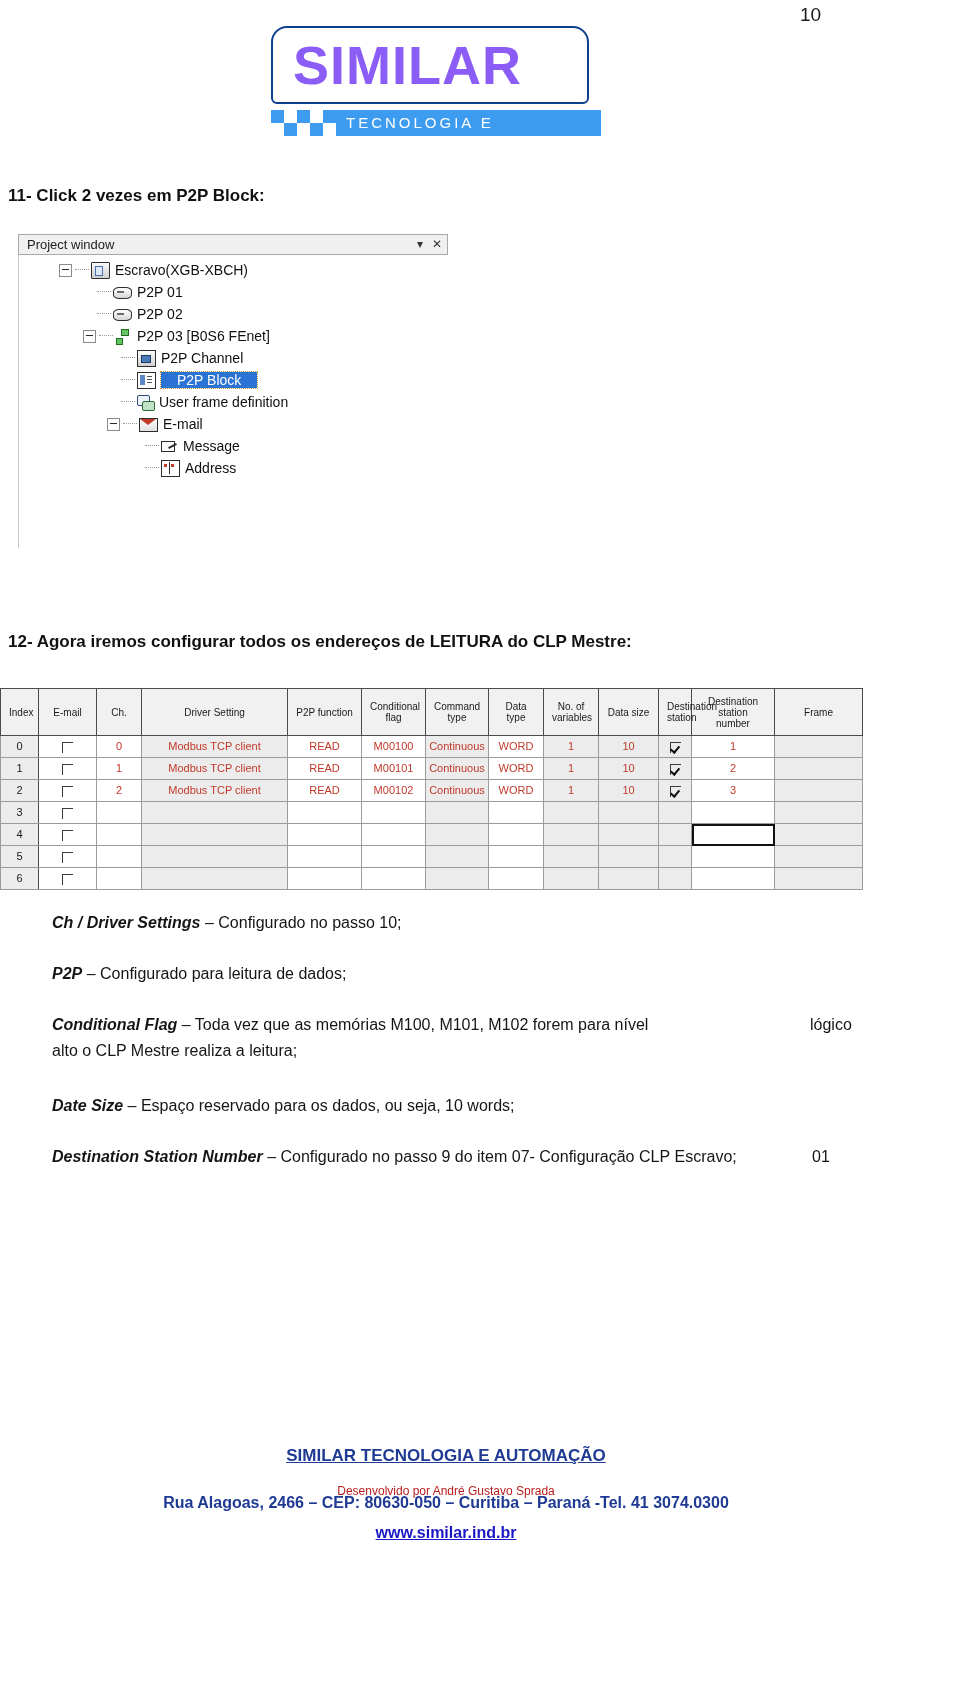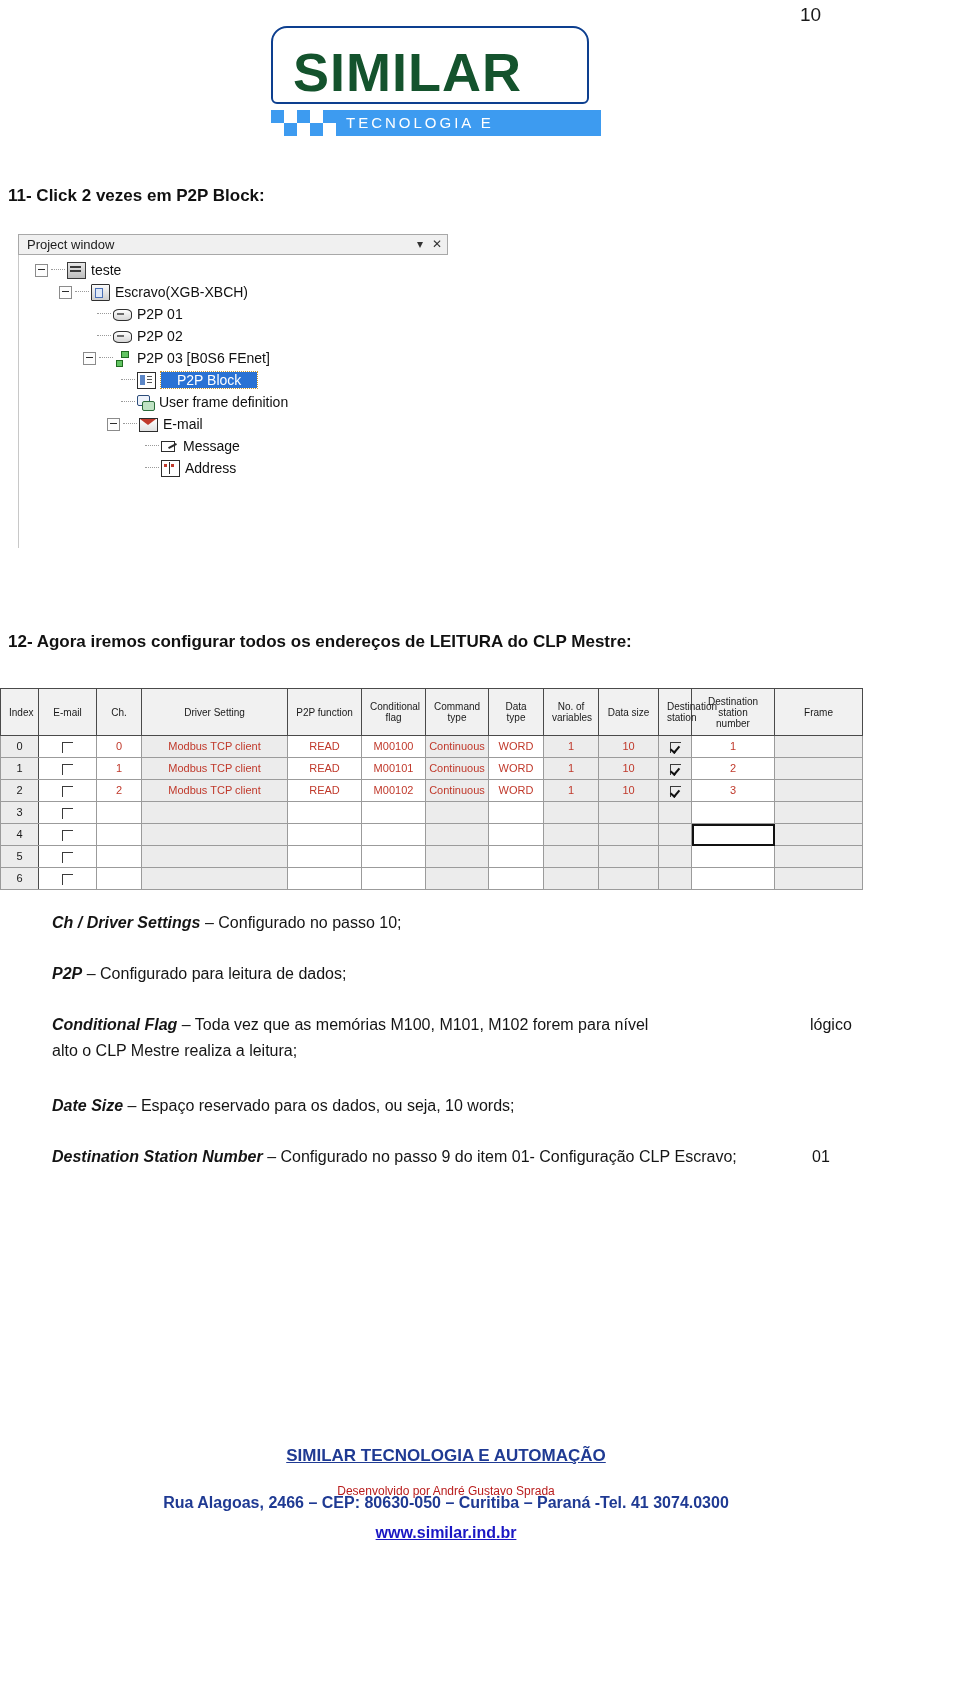--- a/index.html
+++ b/index.html
@@ -45,24 +45,23 @@
     box-sizing: border-box;
     background: #ffffff;
   }
   .logo-word {
     position: absolute;
     top: 6px;
     left: 22px;
     font-size: 54px;
     font-weight: bold;
     letter-spacing: 1px;
-    color: #14532d;
+    color: #8b5cf6;
     font-family: "Liberation Sans", sans-serif;
     line-height: 66px;
-    margin-top: 7px;
   }
   .logo-bar {
     position: absolute;
     top: 84px;
     left: 0px;
     width: 330px;
     height: 26px;
     background: #3d9bf0;
   }
   .logo-bar-text {
@@ -446,27 +445,20 @@
 <div class="project-window">
   <div class="pw-titlebar">
     <span class="pw-title">Project window</span>
     <span class="pw-tb-btns">
       <span class="pw-btn">▾</span>
       <span class="pw-btn">✕</span>
     </span>
   </div>
   <div class="pw-body" id="tree-body">
       <div class="tnode">
-        <span class="spacer" style="width: 16px;"></span>
-        <span class="expander"></span>
-        <span class="dots"></span>
-        <span class="ticon ic-rack"></span>
-        <span class="lbl">teste</span>
-      </div>
-      <div class="tnode">
         <span class="spacer" style="width: 40px;"></span>
         <span class="expander"></span>
         <span class="dots"></span>
         <span class="ticon ic-plc"></span>
         <span class="lbl">Escravo(XGB-XBCH)</span>
       </div>
       <div class="tnode">
         <span class="spacer" style="width: 64px;"></span>
         <span class="spacer" style="width: 14px;"></span>
         <span class="dots"></span>
@@ -479,20 +471,27 @@
         <span class="dots"></span>
         <span class="ticon ic-card"></span>
         <span class="lbl">P2P 02</span>
       </div>
       <div class="tnode">
         <span class="spacer" style="width: 64px;"></span>
         <span class="expander"></span>
         <span class="dots"></span>
         <span class="ticon ic-net"></span>
         <span class="lbl">P2P 03 [B0S6 FEnet]</span>
+      </div>
+      <div class="tnode">
+        <span class="spacer" style="width: 88px;"></span>
+        <span class="spacer" style="width: 14px;"></span>
+        <span class="dots"></span>
+        <span class="ticon ic-chan"></span>
+        <span class="lbl">P2P Channel</span>
       </div>
       <div class="tnode">
         <span class="spacer" style="width: 88px;"></span>
         <span class="spacer" style="width: 14px;"></span>
         <span class="dots"></span>
         <span class="ticon ic-block"></span>
         <span class="lbl selected-label">P2P Block</span>
       </div>
       <div class="tnode">
         <span class="spacer" style="width: 88px;"></span>
@@ -682,20 +681,20 @@
 <div class="para" id="p-cond">
   <span class="lead">Conditional Flag</span><span> – Toda vez que as memórias M100, M101, M102 forem para nível</span><span class="tail">lógico</span>
   <span class="line2">alto o CLP Mestre realiza a leitura;</span>
 </div>
 
 <div class="para" id="p-date">
   <span class="lead">Date Size</span><span> – Espaço reservado para os dados, ou seja, 10 words;</span>
 </div>
 
 <div class="para" id="p-dest">
-  <span class="lead">Destination Station Number</span><span> –  Configurado no passo 9 do item 01- Configuração CLP</span><span class="tail">01</span>
+  <span class="lead">Destination Station Number</span><span> –  Configurado no passo 9 do item 07- Configuração CLP</span><span class="tail">01</span>
   <span class="line2">Escravo;</span>
 </div>
 
 <div class="footer" id="f-title">SIMILAR TECNOLOGIA E AUTOMAÇÃO</div>
 <div class="footer" id="f-addr">Rua Alagoas, 2466 – CEP: 80630-050 – Curitiba – Paraná -Tel. 41 3074.0300</div>
 <div class="footer" id="f-site">www.similar.ind.br</div>
 <div class="footer" id="f-dev">Desenvolvido por André Gustavo Sprada</div>
 
 </body></html>

